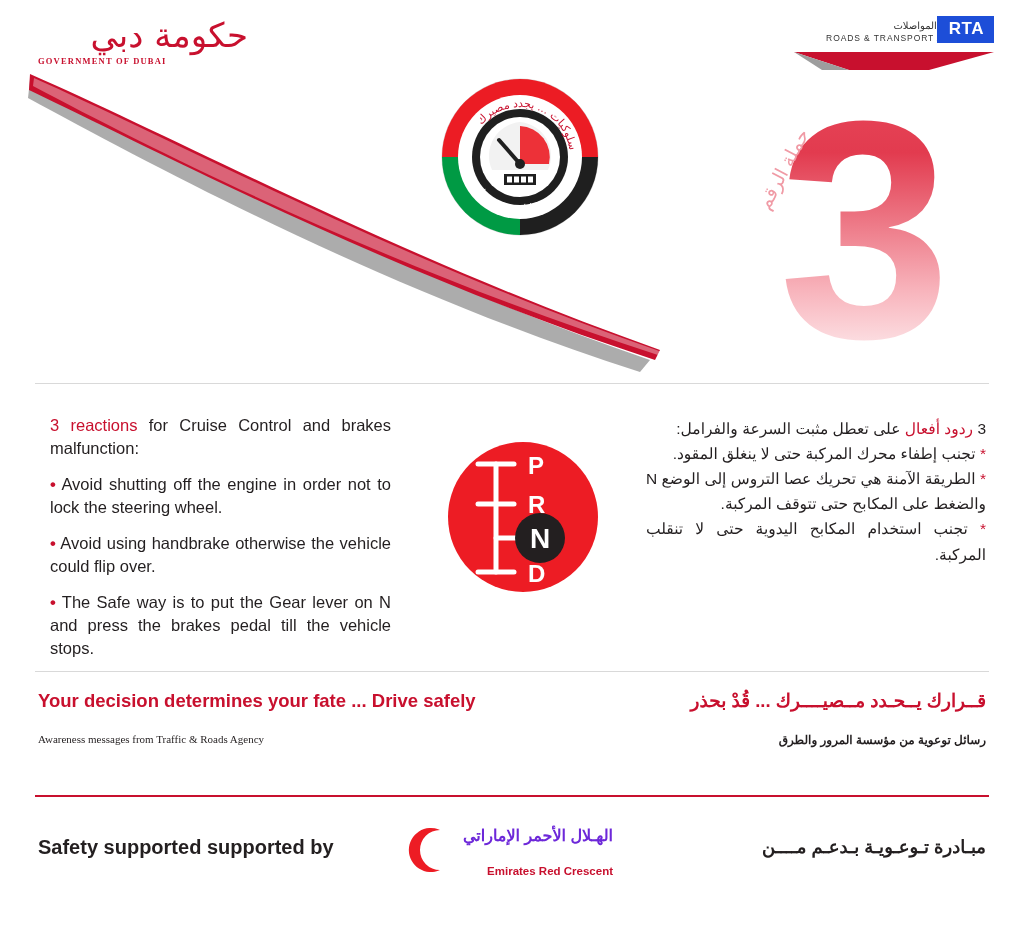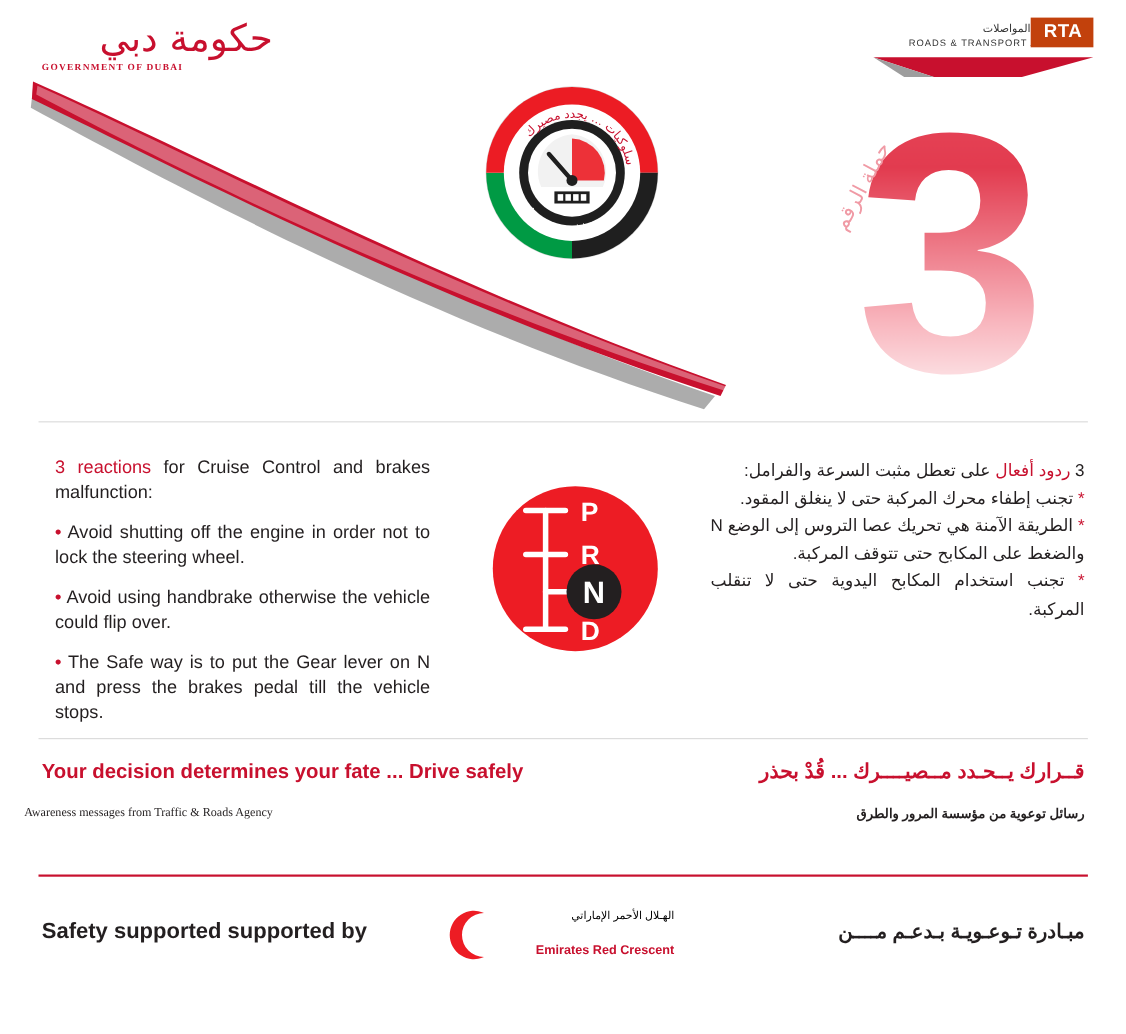--- a/index.html
+++ b/index.html
@@ -60,21 +60,21 @@
   .rta-english {
     font-size: 8.5px;
     color: #333;
     letter-spacing: 0.9px;
     margin-top: 2px;
   }
   .rta-badge {
     position: absolute;
     right: 0;
     top: -4px;
-    background: #c2410c;
+    background: #1d4ed8;
     color: #fff;
     font-size: 17px;
     font-weight: bold;
     letter-spacing: 0.5px;
     padding: 3px 10px 4px 12px;
   }
   .rta-swoosh {
     position: absolute;
     right: 0;
     top: 30px;
@@ -212,21 +212,21 @@
   .slogan-en {
     position: absolute;
     left: 38px;
     top: 690px;
     font-size: 18.5px;
     font-weight: bold;
     color: #c8102e;
   }
   .subline-en {
     position: absolute;
-    left: 22px;
+    left: 38px;
     top: 733px;
     font-family: "Liberation Serif", serif;
     font-size: 11px;
     color: #231f20;
   }
   .slogan-ar {
     position: absolute;
     right: 38px;
     top: 690px;
     font-size: 18.5px;
@@ -268,23 +268,23 @@
     height: 48px;
   }
   .erc-text {
     position: absolute;
     left: 58px;
     top: 2px;
     text-align: right;
     width: 155px;
   }
   .erc-ar {
-    font-size: 10px;
-    font-weight: normal;
-    color: #000000;
+    font-size: 16px;
+    font-weight: bold;
+    color: #6d28d9;
     direction: rtl;
   }
   .erc-en {
     font-size: 11.5px;
     font-weight: bold;
     color: #c8102e;
     margin-top: 20px;
   }
   .footer-ar {
     position: absolute;

